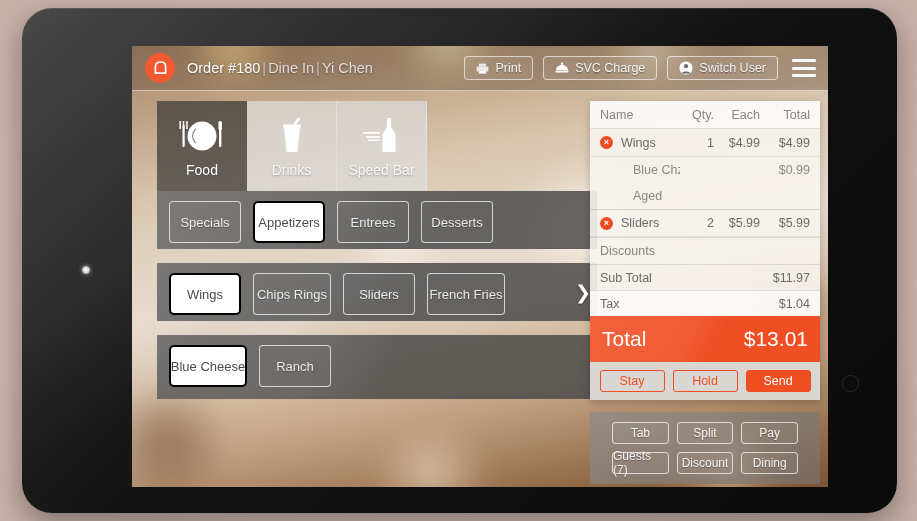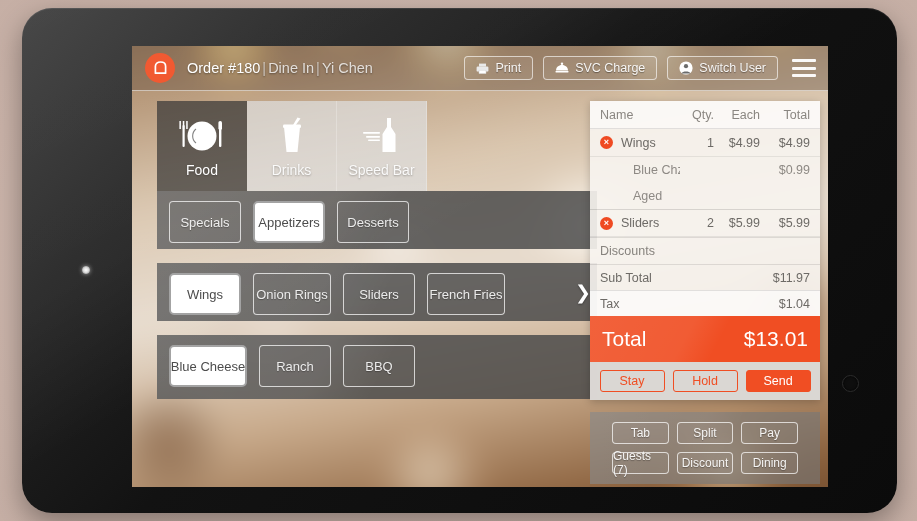--- a/index.html
+++ b/index.html
@@ -207,21 +207,21 @@
     background: rgba(255,255,255,.02);
     white-space: nowrap;
     padding: 0 8px;
     text-shadow: 0 1px 1px rgba(0,0,0,.28);
     flex: none;
   }
   .pill.w72  { width: 72px; }
   .pill.w78  { width: 78px; }
   .pill.selected {
     background: #ffffff;
-    border: 2px solid #a3a3a3;
+    border: 2px solid #000000;
     color: #4c4c4c;
     text-shadow: none;
     border-radius: 5px;
   }
   .scroll-arrow {
     position: absolute; right: 6px; top: 50%;
     transform: translateY(-50%);
     color: #ffffff; font-size: 19px; line-height: 1;
     z-index: 2;
     text-shadow: 0 1px 2px rgba(0,0,0,.4);
@@ -460,41 +460,41 @@
             </span>
             <span class="clabel">Speed Bar</span>
           </div>
 
         </div>
 
         <div class="row-panel sub">
           <div class="row-strip">
             <div class="pill w72">Specials</div>
             <div class="pill w72 selected">Appetizers</div>
+            <div class="pill w72">Entrees</div>
             <div class="pill w72">Desserts</div>
           </div>
         </div>
 
         <div class="row-panel items">
           <div class="row-clip">
             <div class="row-strip">
               <div class="pill w72 selected">Wings</div>
-              <div class="pill w78">Onion Rings</div>
+              <div class="pill w78">Chips Rings</div>
               <div class="pill w72">Sliders</div>
               <div class="pill w78">French Fries</div>
             </div>
           </div>
           <div class="scroll-arrow">❯</div>
         </div>
 
         <div class="row-panel mod1">
           <div class="row-strip">
             <div class="pill w78 selected">Blue Cheese</div>
             <div class="pill w72">Ranch</div>
-            <div class="pill w72">BBQ</div>
           </div>
         </div>
 
 
       </div>
 
       <div id="order-col">
 
         <div id="receipt">
 

